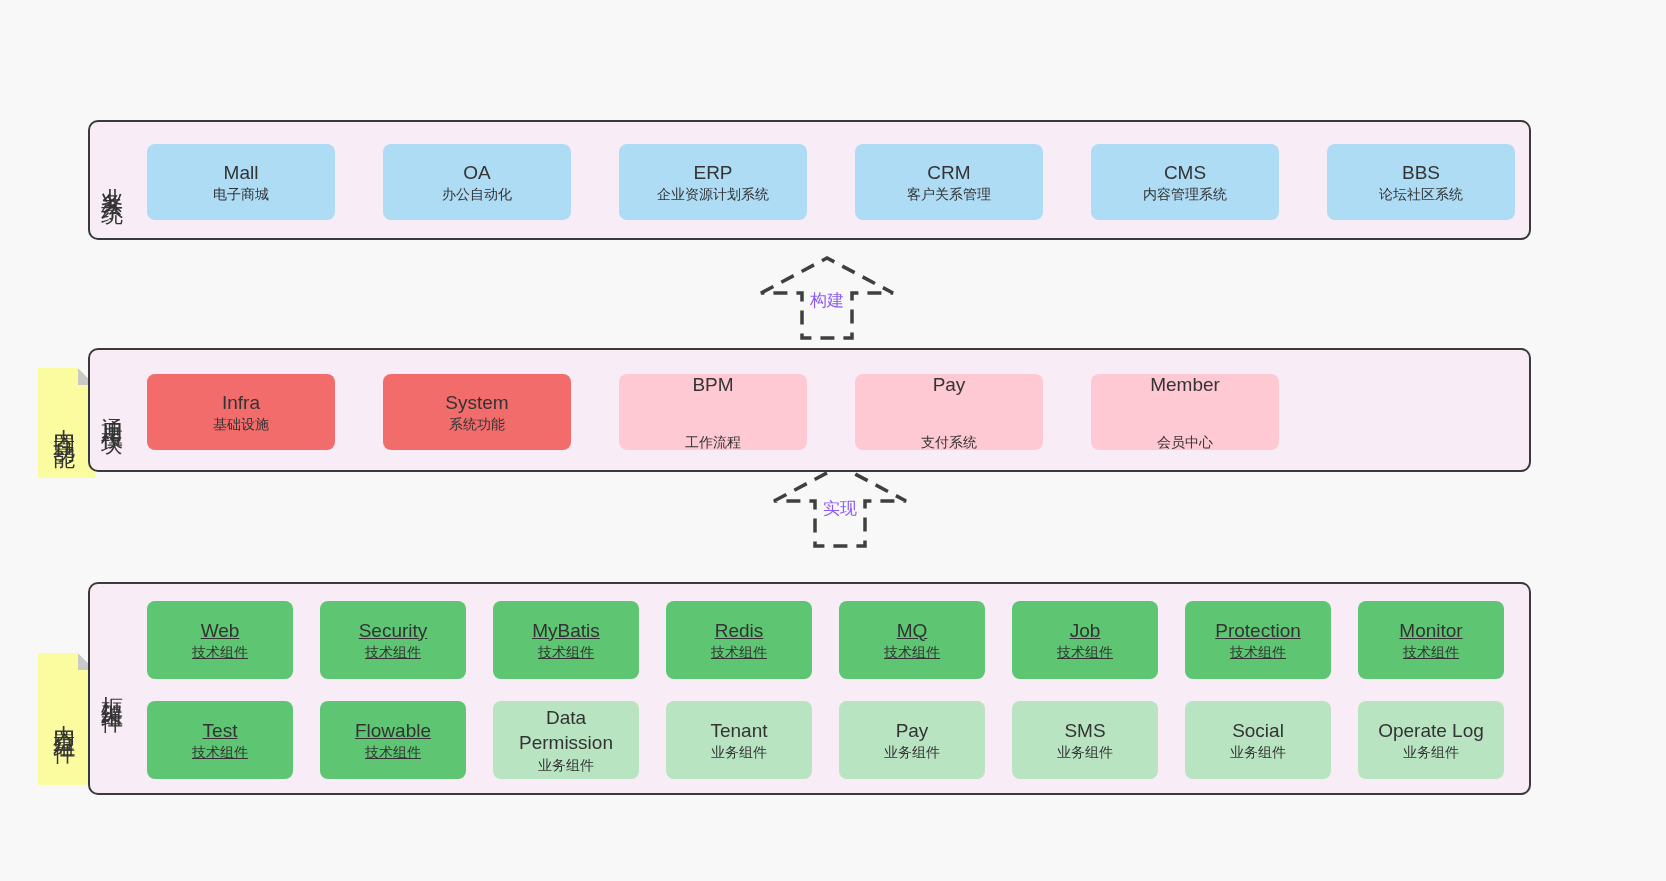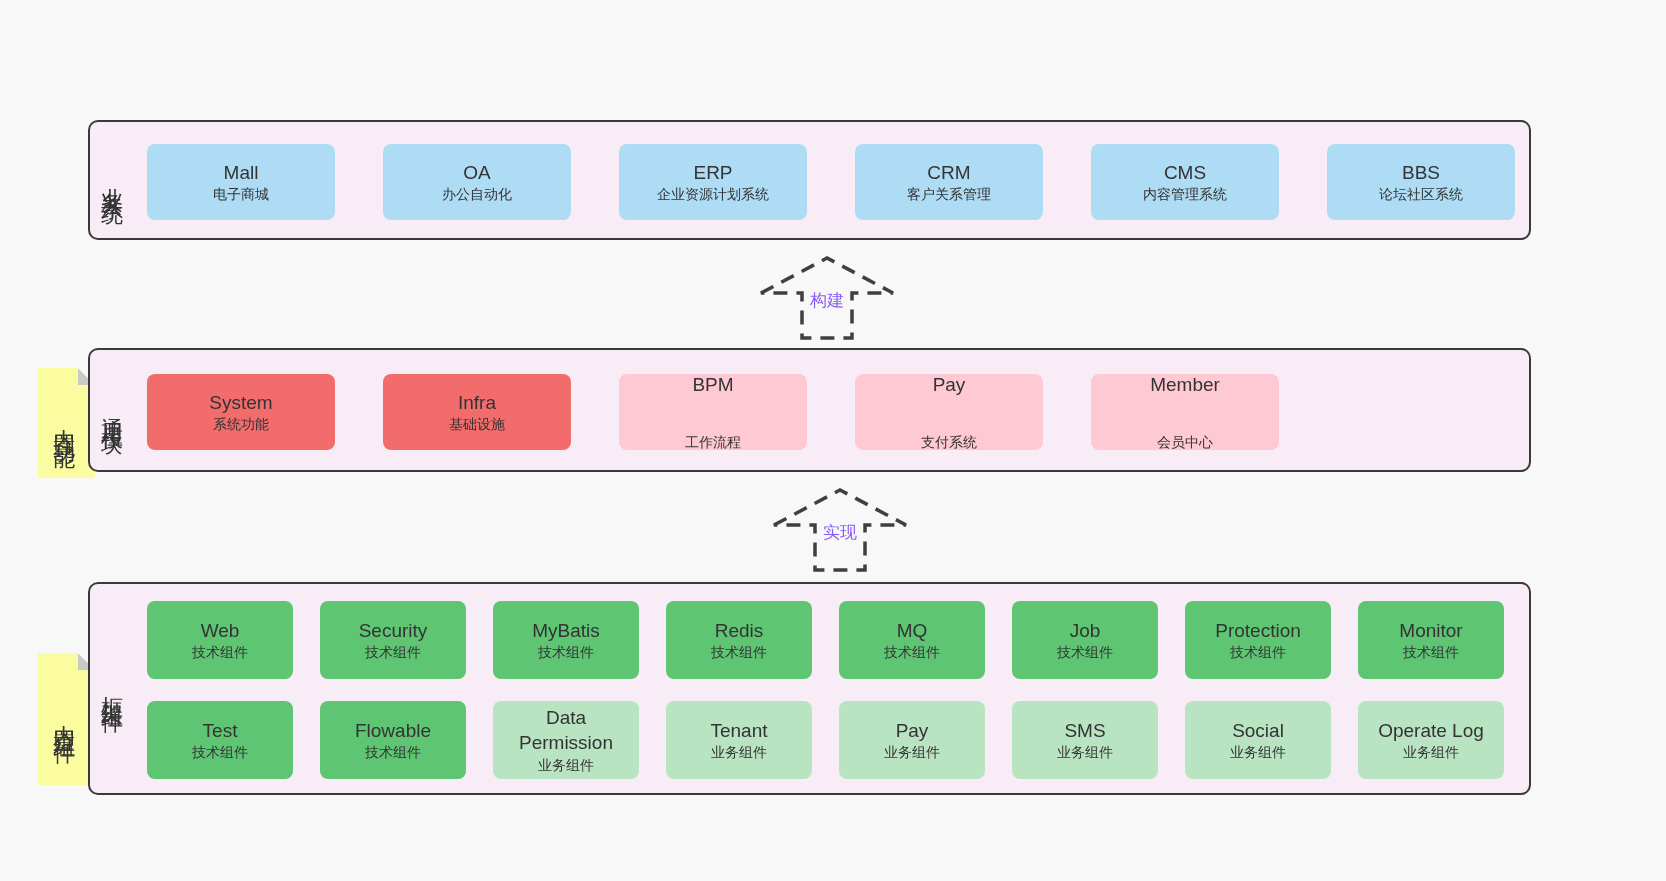--- a/index.html
+++ b/index.html
@@ -51,21 +51,21 @@
     color:#333;
   }
   .box-wide  { width:188px; height:76px; }
   .box-narrow{ width:146px; height:78px; }
   .box .t { font-size:19px; }
   .box .s { font-size:14px; }
 
   .c-blue { background:#aedcf5; }
   .c-red  { background:#f26c6c; }
   .c-pink { background:#ffc9d4;gap:35px; }
-  .c-green { background:#5ec573; }
+  .c-green { background:#5ec573;text-decoration:underline; }
   .c-lightgreen { background:#b9e4c2; }
 
   
   .sticky {
     position:absolute;
     width:57px;
     background:#fbfb9f;
     z-index:1;
     clip-path:polygon(0 0, calc(100% - 17px) 0, 100% 17px, 100% 100%, 0 100%);
   }
@@ -152,43 +152,43 @@
     <svg width="140" height="88" viewBox="0 0 140 88">
       <polygon points="4,39 70,4 136,39 95,39 95,84 45,84 45,39" fill="none" stroke="#3f3f3f" stroke-width="3.5" stroke-dasharray="14 9"></polygon>
     </svg>
     <span class="arrow-label">构建</span>
   </div>
 
   <section class="band" style="left:88px; top:348px; width:1443px; height:124px;">
     <div class="band-label">通用模块</div>
     <div class="boxes-row row-wide" style="top:24px;">
       <div class="box box-wide c-red">
+        <div class="t">Infra</div>
+        <div class="s">基础设施</div>
+      </div>
+      <div class="box box-wide c-red">
         <div class="t">System</div>
         <div class="s">系统功能</div>
-      </div>
-      <div class="box box-wide c-red">
-        <div class="t">Infra</div>
-        <div class="s">基础设施</div>
       </div>
       <div class="box box-wide c-pink">
         <div class="t">BPM</div>
         <div class="s">工作流程</div>
       </div>
       <div class="box box-wide c-pink">
         <div class="t">Pay</div>
         <div class="s">支付系统</div>
       </div>
       <div class="box box-wide c-pink">
         <div class="t">Member</div>
         <div class="s">会员中心</div>
       </div>
     </div>
   </section>
 
-  <div class="arrow" style="left:770px; top:486px;">
+  <div class="arrow" style="left:770px; top:462px;">
     <svg width="140" height="88" viewBox="0 0 140 88">
       <polygon points="4,39 70,4 136,39 95,39 95,84 45,84 45,39" fill="none" stroke="#3f3f3f" stroke-width="3.5" stroke-dasharray="14 9"></polygon>
     </svg>
     <span class="arrow-label">实现</span>
   </div>
 
   <section class="band" style="left:88px; top:582px; width:1443px; height:213px;">
     <div class="band-label">框架组件</div>
     <div class="boxes-row row-narrow" style="top:17px;">
       <div class="box box-narrow c-green">

